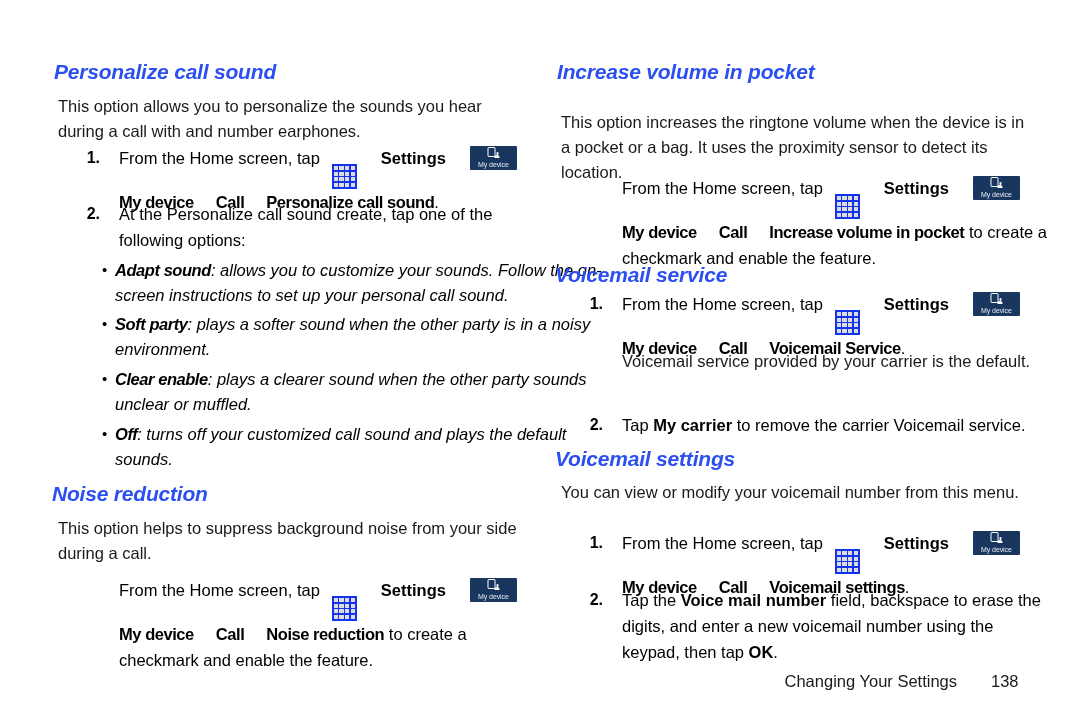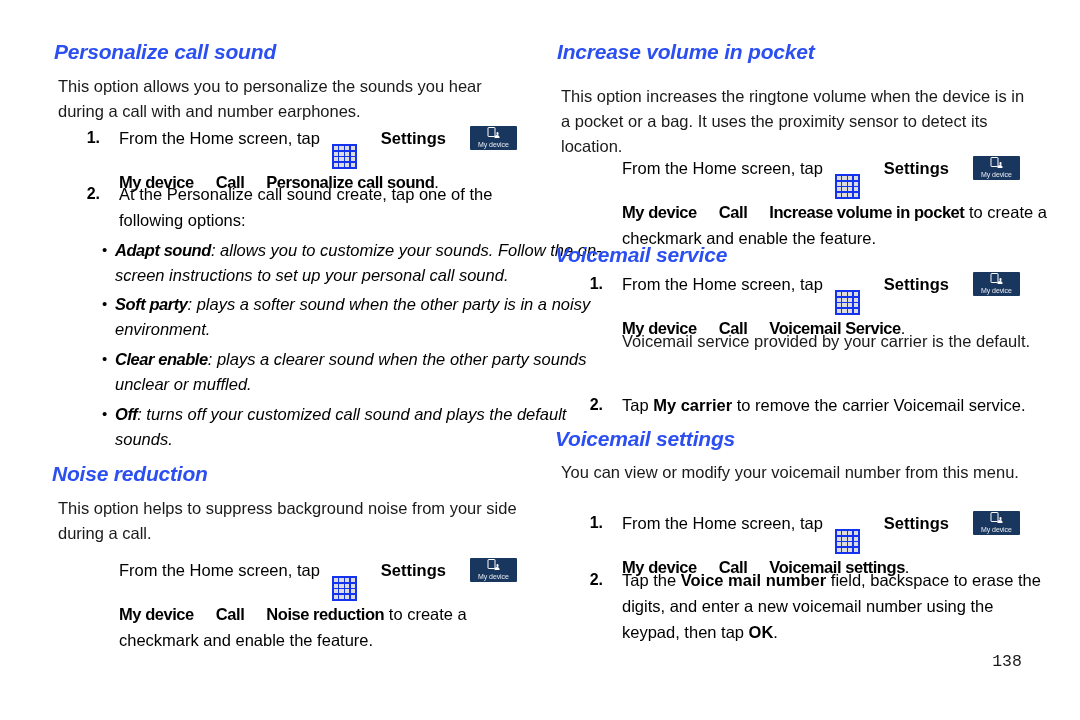--- a/index.html
+++ b/index.html
@@ -13,20 +13,21 @@
     position: relative;
     overflow: hidden;
     font-family: "Liberation Sans", sans-serif;
     color: #000000;
     -webkit-font-smoothing: antialiased;
   }
 
   .page {
     position: absolute;
     inset: 0;
+    margin-top: 20px;
   }
 
   .col {
     position: absolute;
     top: 0;
   }
   .col-left  { left: 50px;  width: 500px; }
   .col-right { left: 553px; width: 500px; }
 
   .blk { position: absolute; }
@@ -172,21 +173,21 @@
     width: 470px;
     font-size: 16.5px;
     color: #1a1a1a;
   }
   .footer-inner {
     display: flex;
     justify-content: flex-end;
     align-items: baseline;
   }
   .footer-title { margin-right: 34px; }
-  .footer-page  { min-width: 32px; text-align: center; font-family: Liberation Mono, monospace; }
+  .footer-page  { min-width: 32px; text-align: left; }
 </style>
 </head>
 <body>
 
 <div class="page">
 
   <div class="col col-left">
 
     <h2 class="section-heading blk" style="left:4px; top:40px;">Personalize call sound</h2>
 
@@ -281,21 +282,21 @@
         <b class="tight">My device</b><span class="nav-gap"></span><b class="tight">Call</b><span class="nav-gap"></span><b class="tight">Noise reduction</b><span> to create a checkmark and enable the feature.</span>
       </div>
     </div>
 
   </div>
 
   <div class="col col-right">
 
     <h2 class="section-heading blk" style="left:4px; top:40px;">Increase volume in pocket</h2>
 
-    <p class="body-text blk" style="left:8px; top:84px; width:468px;">This option increases the ringtone volume when the device is in a pocket or a bag. It uses the proximity sensor to detect its location.</p>
+    <p class="body-text blk" style="left:8px; top:90px; width:468px;">This option increases the ringtone volume when the device is in a pocket or a bag. It uses the proximity sensor to detect its location.</p>
 
     <div class="step blk" style="left:24px; top:155px; width:470px;">
       <div class="step-body">
         <span>From the Home screen, tap</span><span class="icon-gap"></span><span class="apps-icon"><span class="grid">
               <i></i>
               <i></i>
               <i></i>
               <i></i>
               <i></i>
               <i></i>
@@ -397,17 +398,18 @@
 
     <div class="step blk" style="left:24px; top:567px; width:470px;">
       <span class="step-num">2.</span>
       <div class="step-body"><span>Tap the </span><b>Voice mail number</b><span> field, backspace to erase the digits, and enter a new voicemail number using the keypad, then tap </span><b>OK</b><span>.</span></div>
     </div>
 
   </div>
 
   <div class="footer">
     <div class="footer-inner">
+      <span class="footer-title">Changing Your Settings</span>
       <span class="footer-page">138</span>
     </div>
   </div>
 
 </div>
 
 </body></html>

